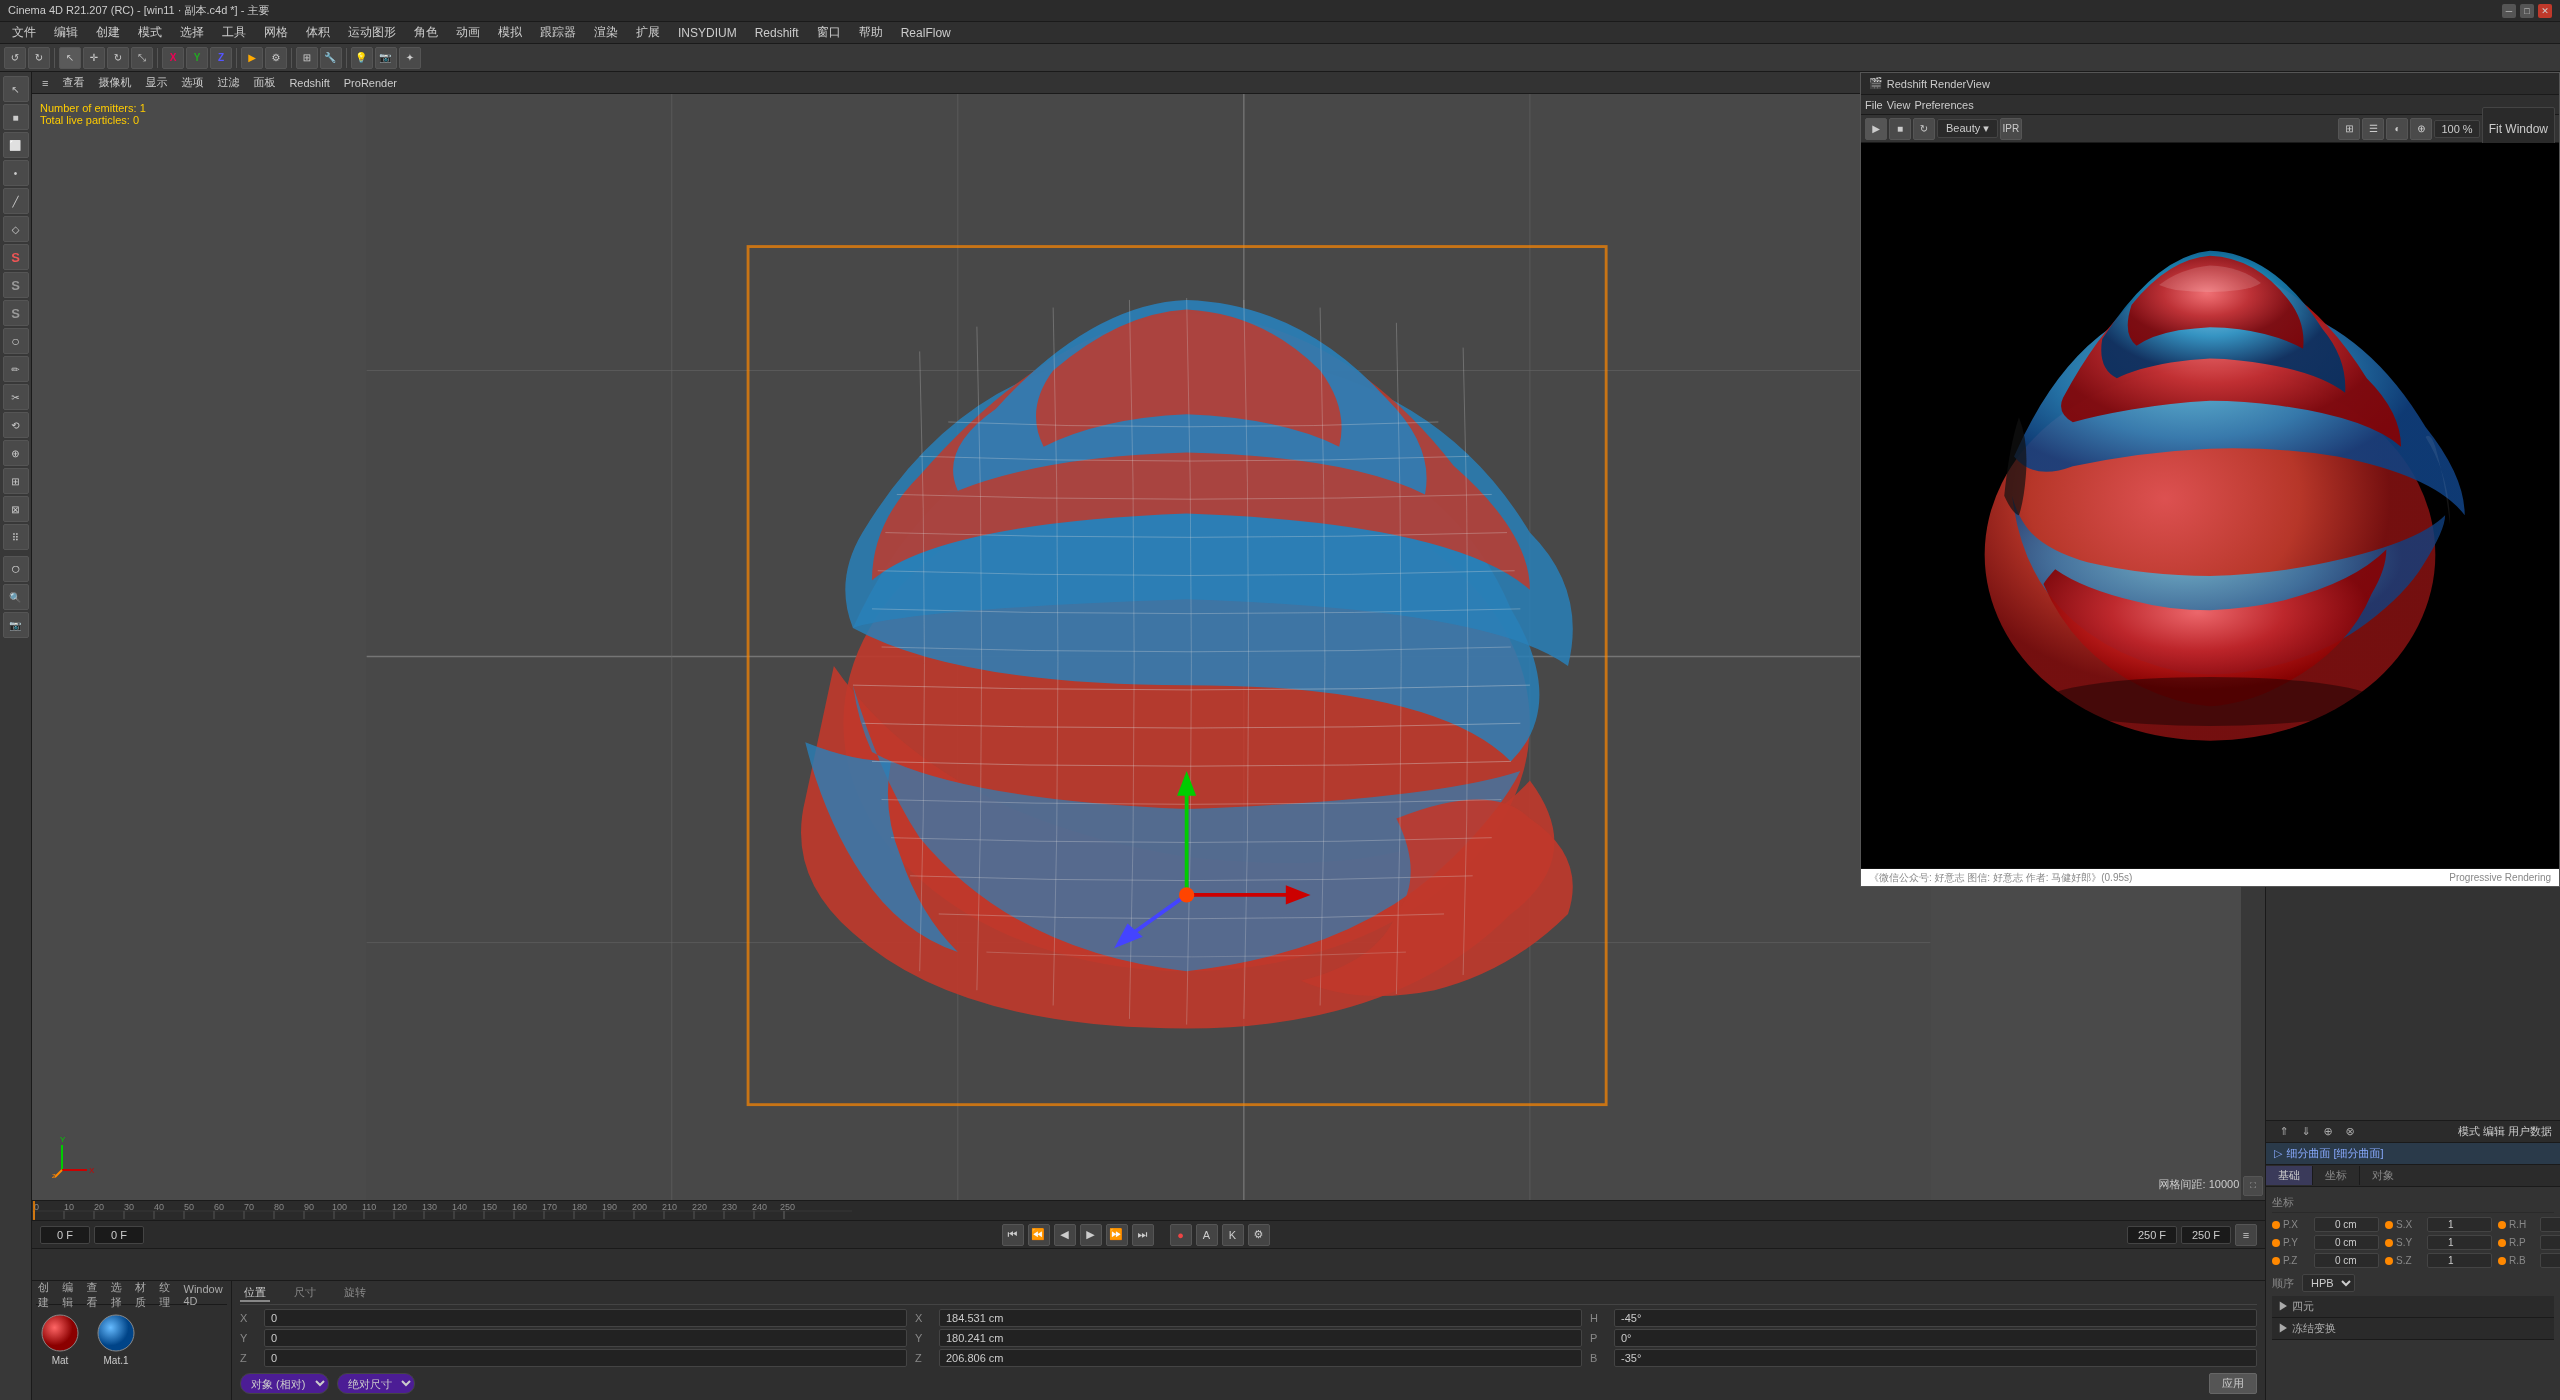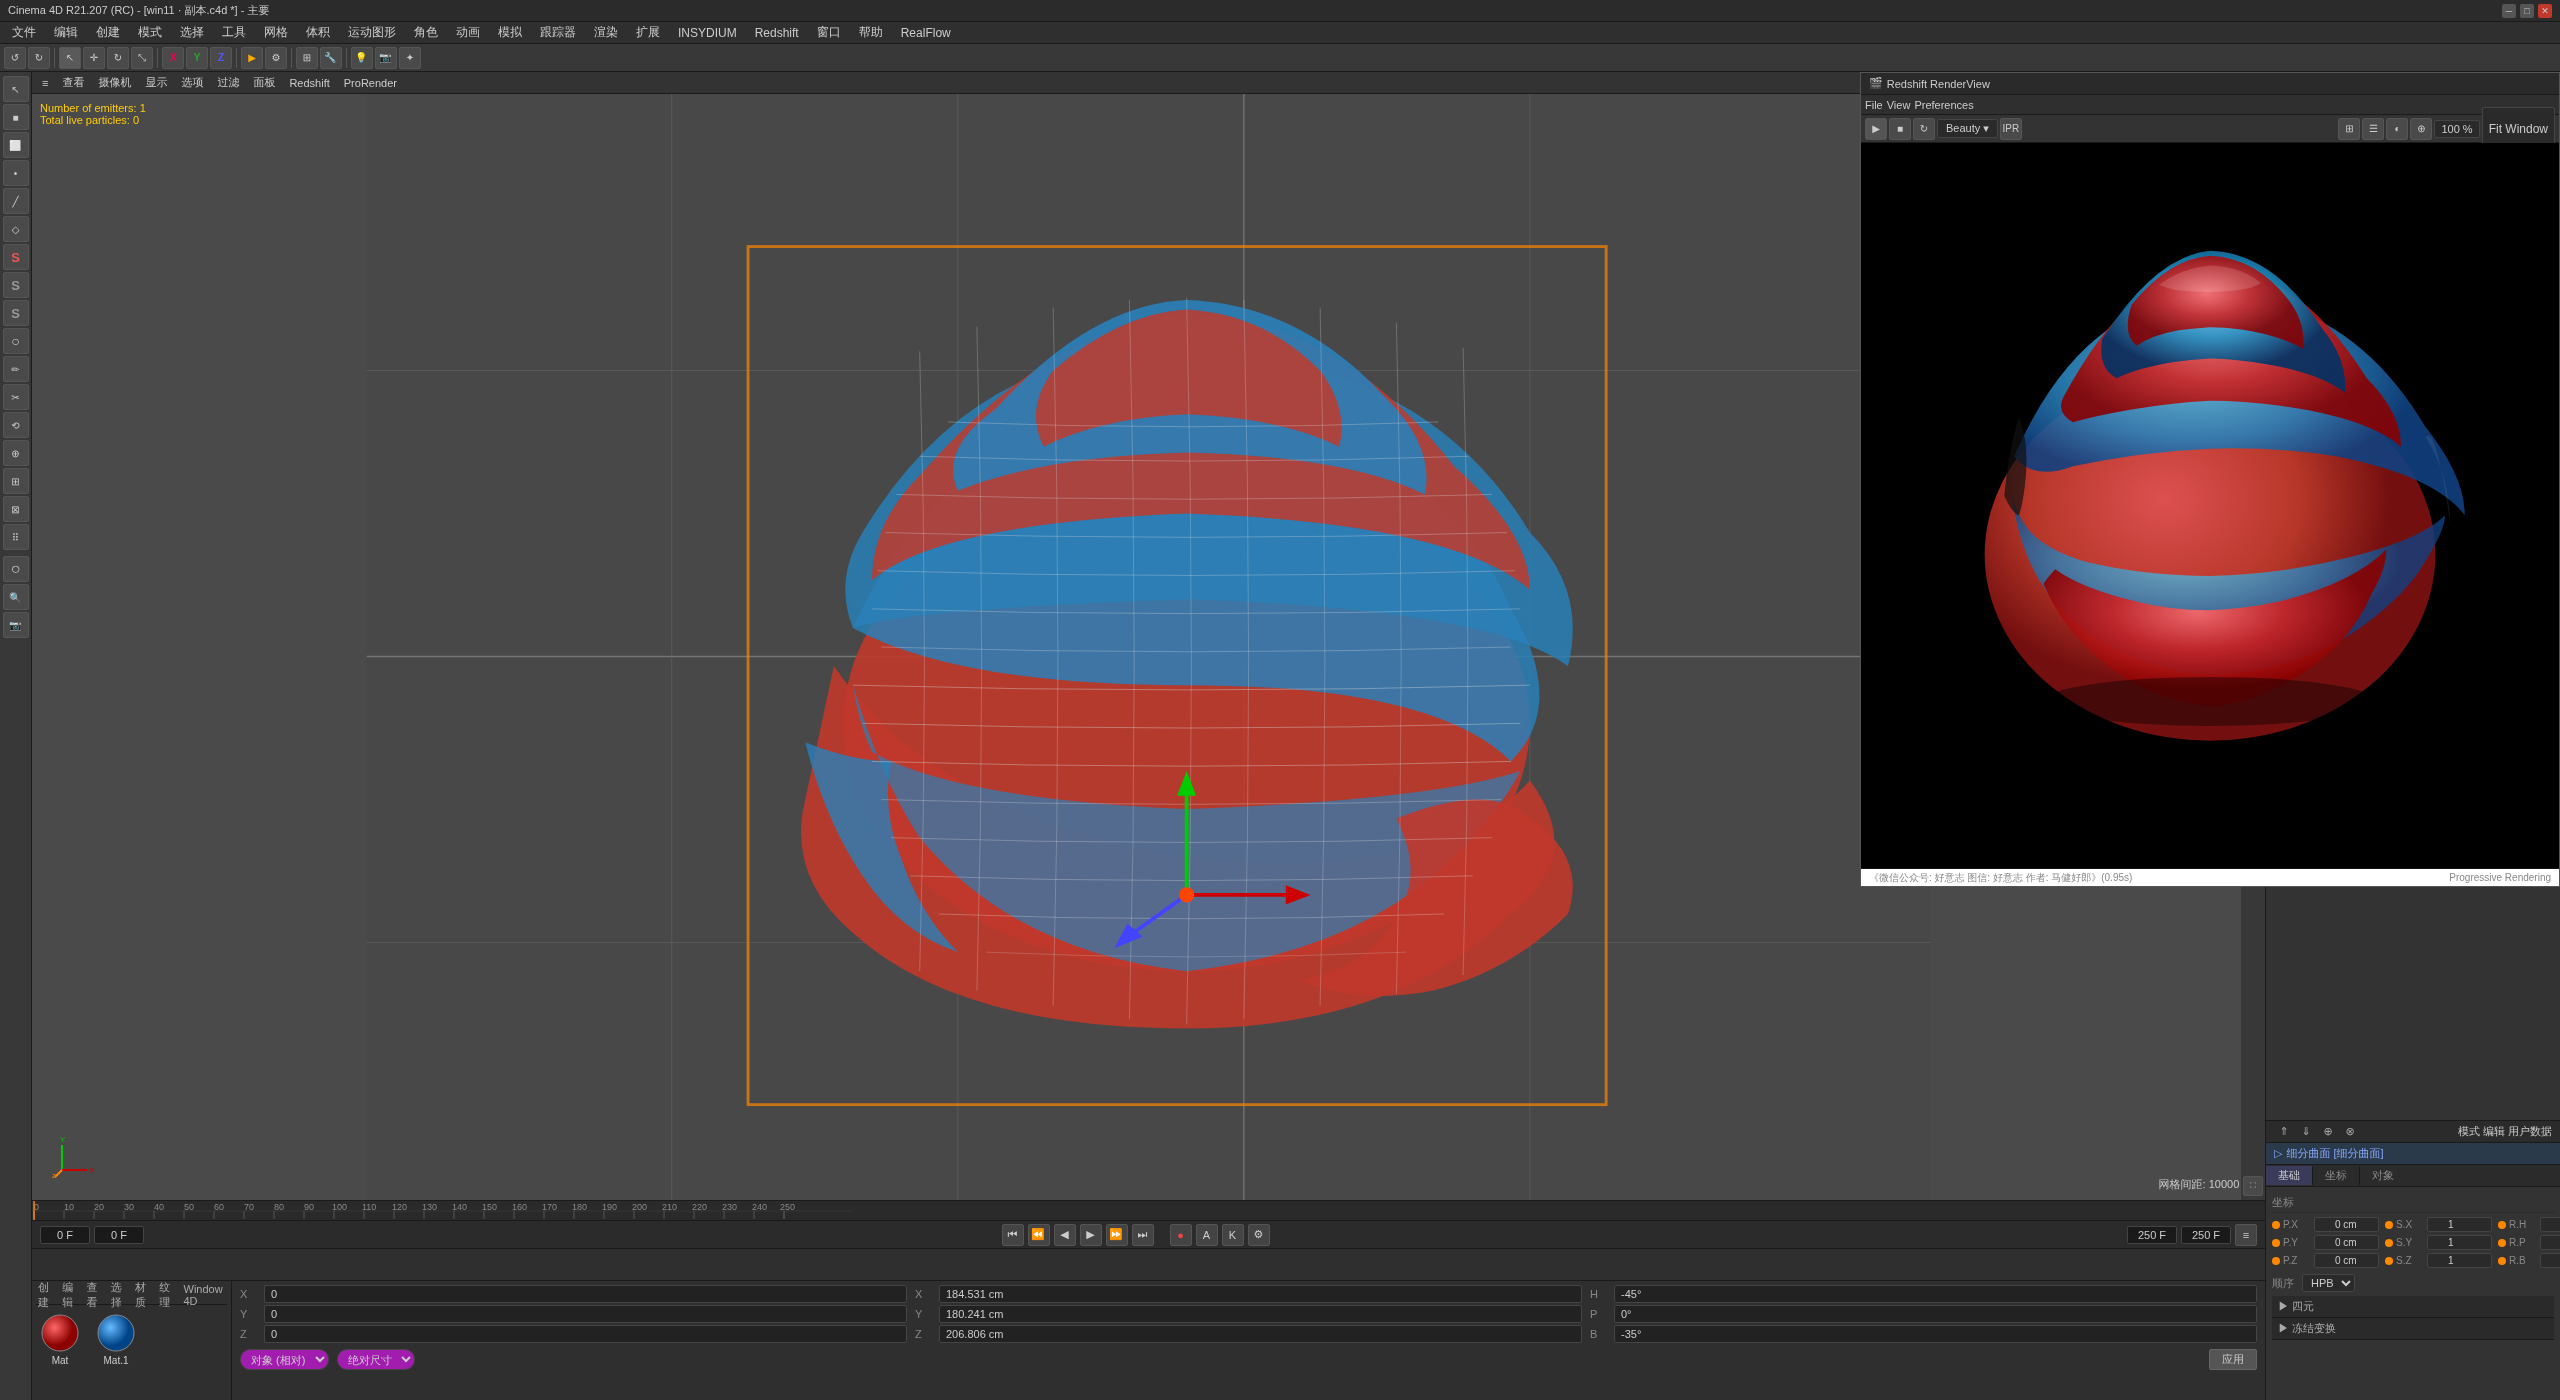--- a/index.html
+++ b/index.html
@@ -429,21 +429,21 @@
       border-radius: 2px;
       flex: 1;
     }
     .coord-selector-row {
       grid-column: 1/-1;
       display: flex;
       gap: 8px;
       margin-top: 4px;
     }
     .coord-selector {
-      background: #a21caf;
+      background: #4c1d95;
       border: 1px solid #444;
       color: #ccc;
       font-size: 11px;
       padding: 2px 6px;
       border-radius: 10px;
       cursor: pointer;
     }
     .coord-apply-btn {
       background: #555;
       border: 1px solid #666;
@@ -884,20 +884,25 @@
                 </radialGradient>
               </defs>
               <circle cx="20" cy="20" r="18" fill="url(#rg2)" stroke="#888" stroke-width="1"></circle>
             </svg>
             <span class="mat-label">Mat.1</span>
           </div>
         </div>
       </div>
 
       <div id="coord-area">
+        <div class="coord-header">
+          <span class="coord-header-label active">位置</span>
+          <span class="coord-header-label">尺寸</span>
+          <span class="coord-header-label">旋转</span>
+        </div>
         <div class="coord-field">
           <span class="coord-label">X</span>
           <input class="coord-value" value="0" style="">
         </div>
         <div class="coord-field">
           <span class="coord-label">X</span>
           <input class="coord-value" value="184.531 cm" style="">
         </div>
         <div class="coord-field">
           <span class="coord-label">H</span>

